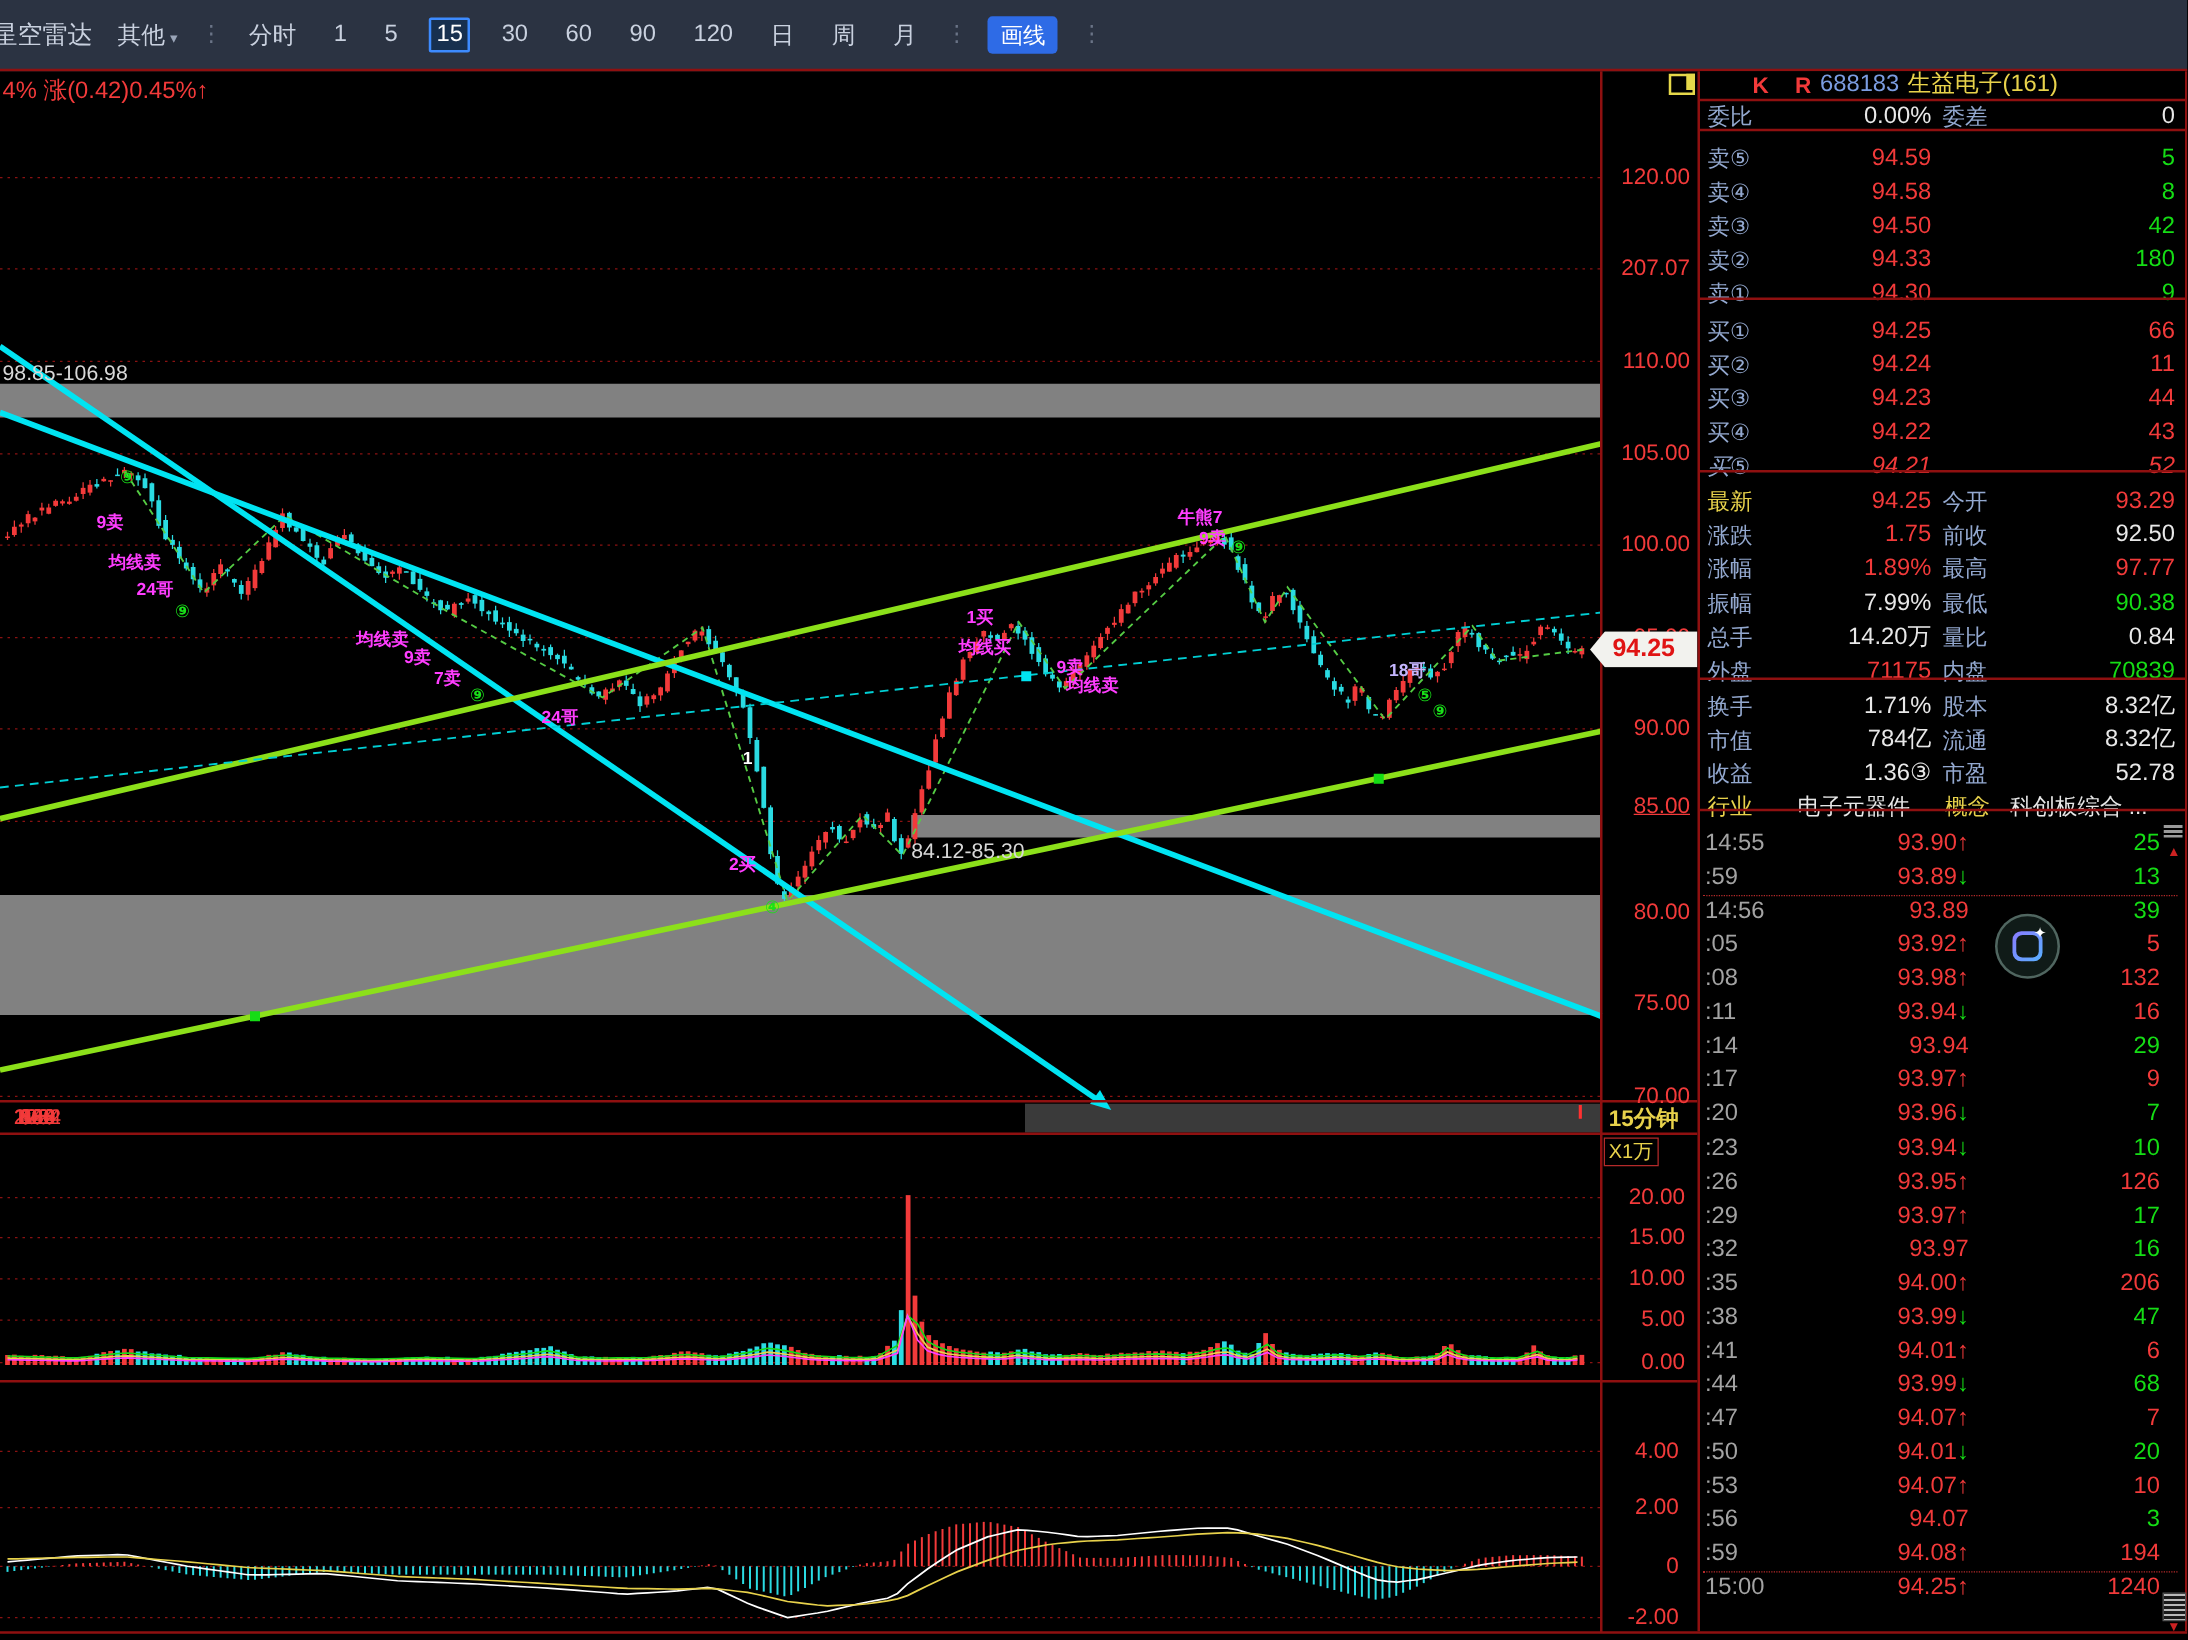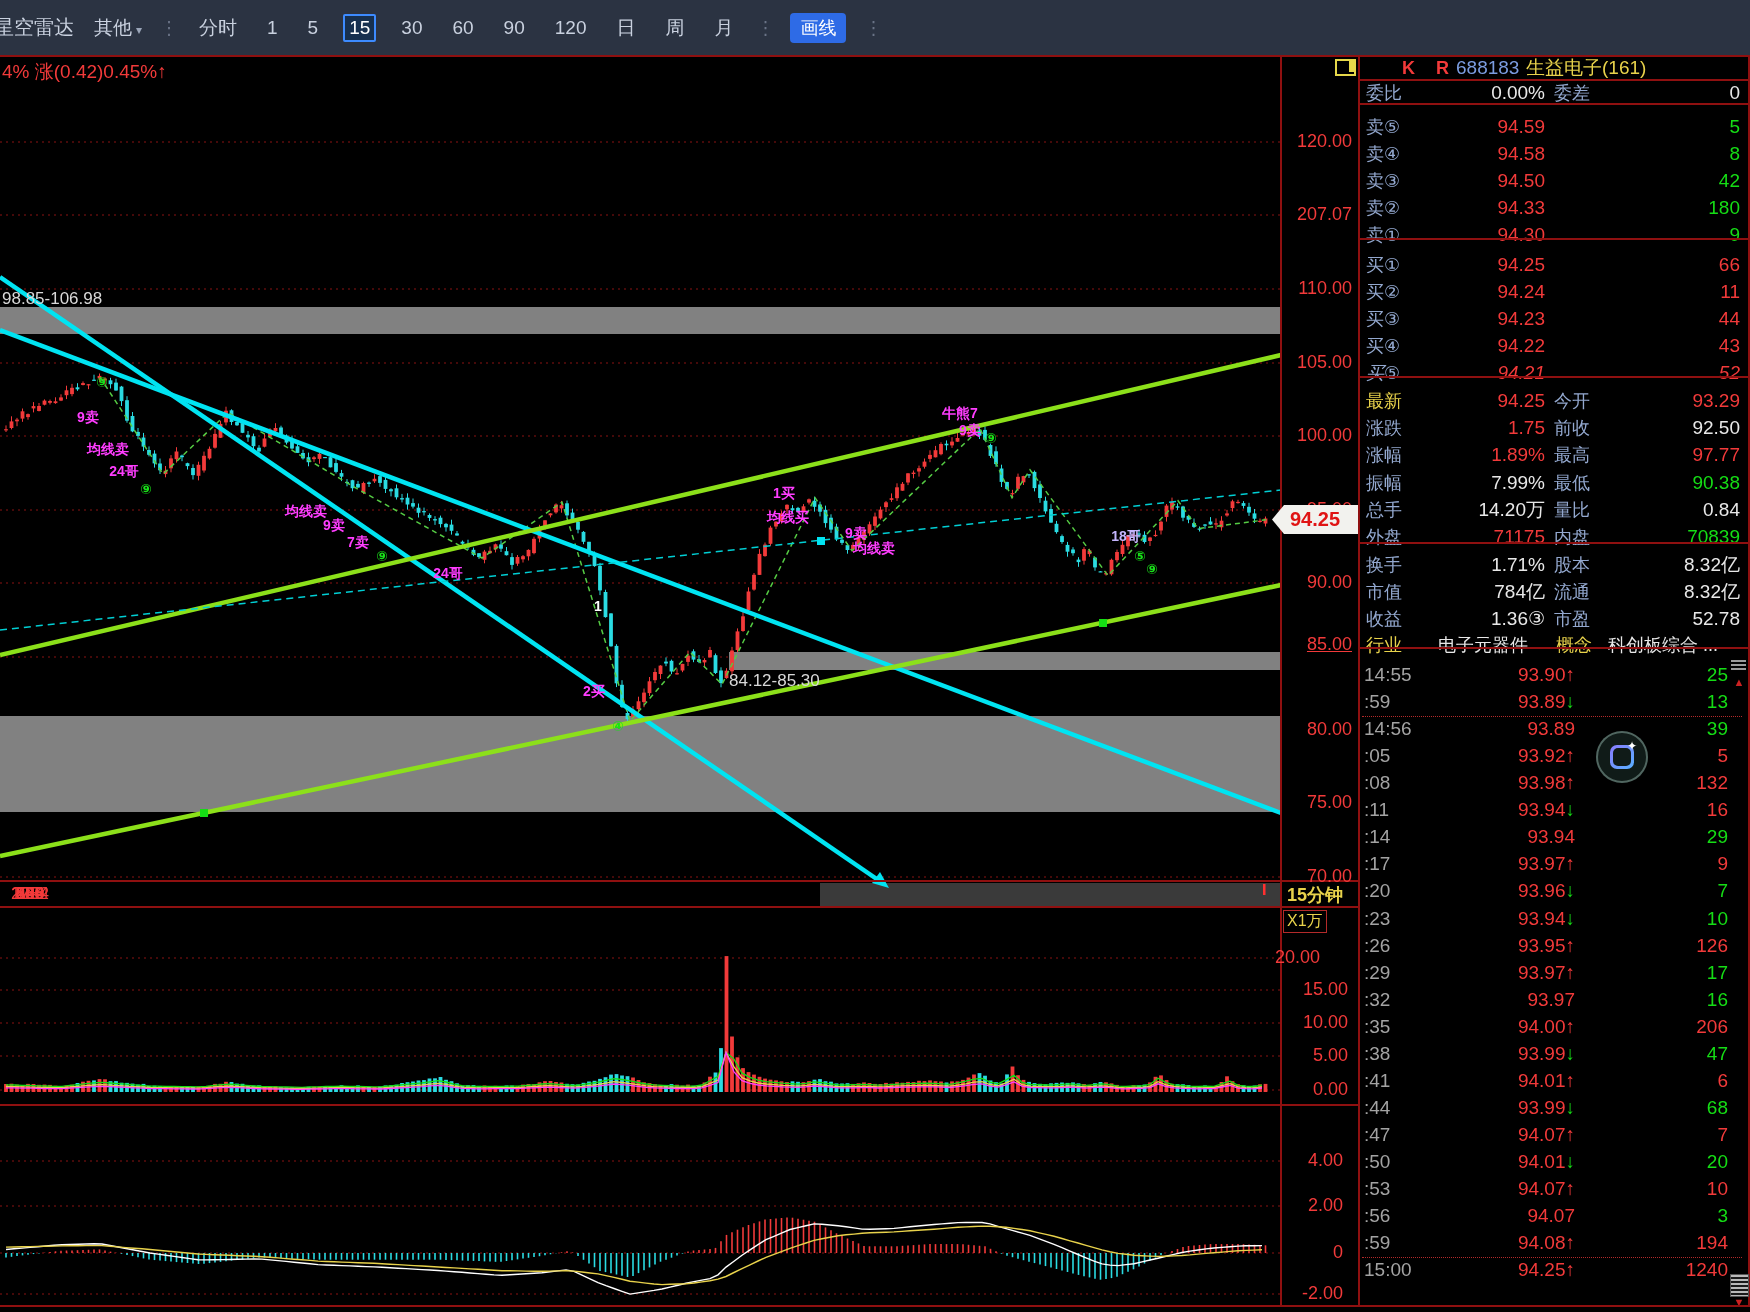--- a/index.html
+++ b/index.html
@@ -1071,21 +1071,21 @@
       <div class="axlab" style="left: 1286px; top: 204px;">207.07</div>
       <div class="axlab" style="left: 1286px; top: 278px;">110.00</div>
       <div class="axlab" style="left: 1286px; top: 352px;">105.00</div>
       <div class="axlab" style="left: 1286px; top: 425px;">100.00</div>
       <div class="axlab" style="left: 1286px; top: 499px;">95.00</div>
       <div class="axlab" style="left: 1286px; top: 572px;">90.00</div>
       <div class="axlab" style="left: 1286px; top: 634px; text-decoration: underline;">85.00</div>
       <div class="axlab" style="left: 1286px; top: 719px;">80.00</div>
       <div class="axlab" style="left: 1286px; top: 792px;">75.00</div>
       <div class="axlab" style="left: 1286px; top: 866px;">70.00</div>
-      <div class="vlab" style="left: 1260px; top: 947px;">20.00</div>
+      <div class="vlab" style="left: 1288px; top: 947px;">20.00</div>
       <div class="vlab" style="left: 1288px; top: 979px;">15.00</div>
       <div class="vlab" style="left: 1288px; top: 1012px;">10.00</div>
       <div class="vlab" style="left: 1288px; top: 1045px;">5.00</div>
       <div class="vlab" style="left: 1288px; top: 1079px;">0.00</div>
       <div class="vlab" style="left: 1283px; top: 1150px;">4.00</div>
       <div class="vlab" style="left: 1283px; top: 1195px;">2.00</div>
       <div class="vlab" style="left: 1283px; top: 1242px;">0</div>
       <div class="vlab" style="left: 1283px; top: 1283px;">-2.00</div>
       <div class="datelab" style="">78</div>
       <div class="datelab" style="">199</div>

